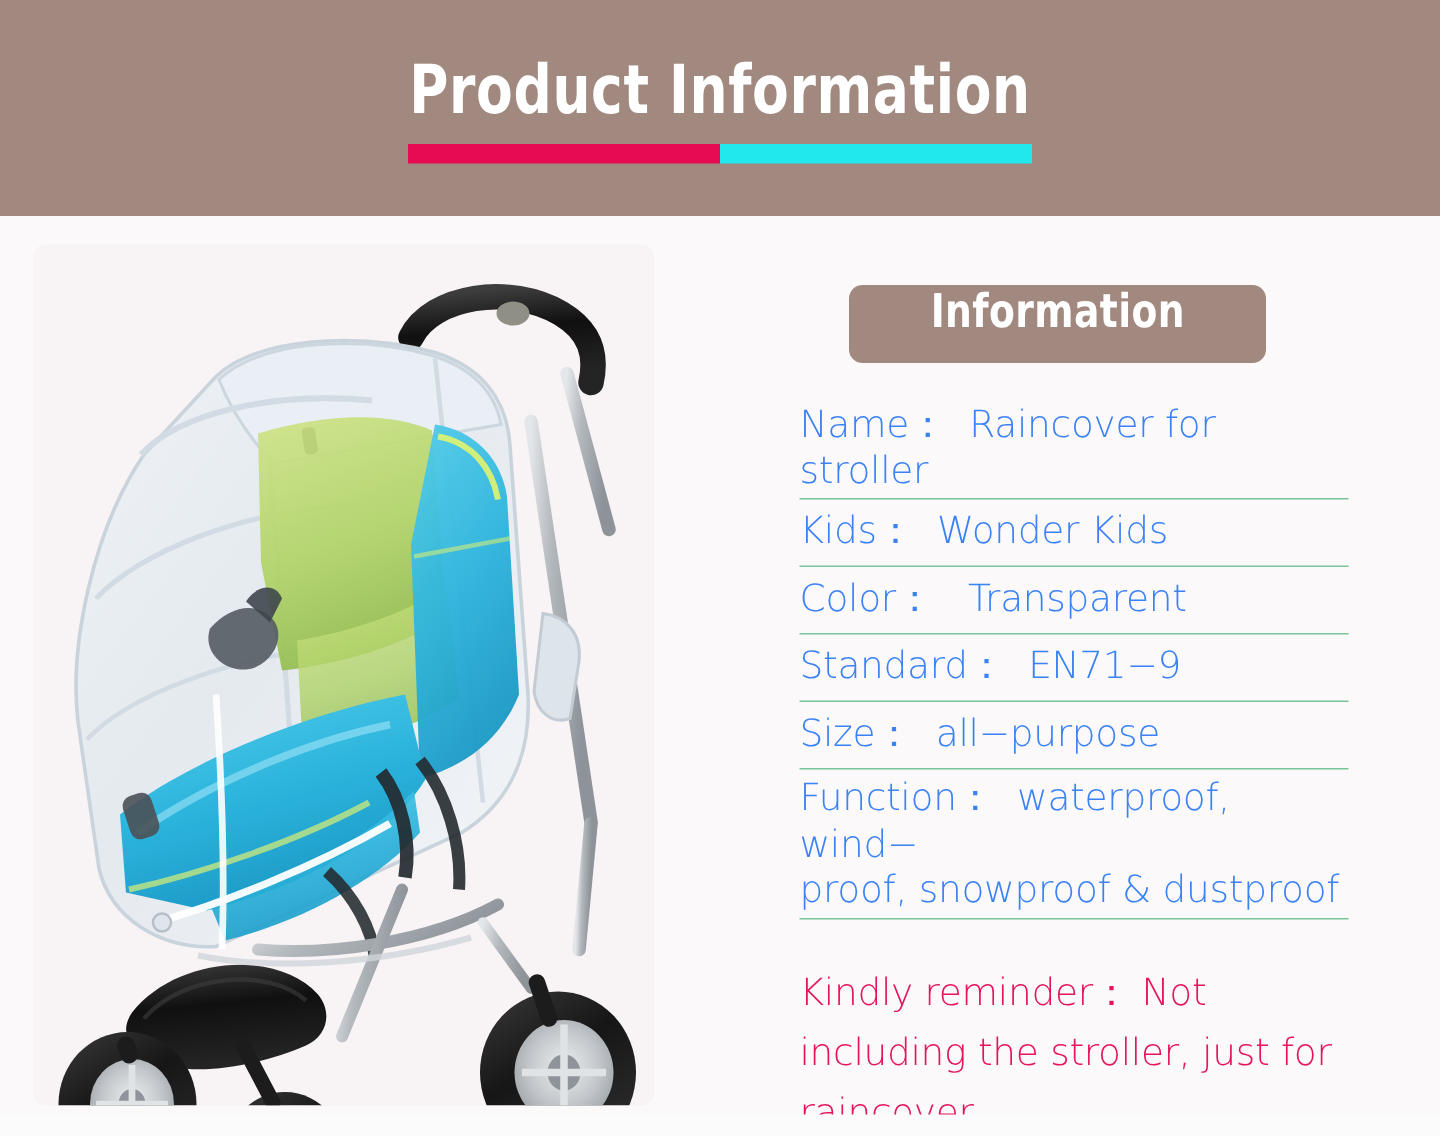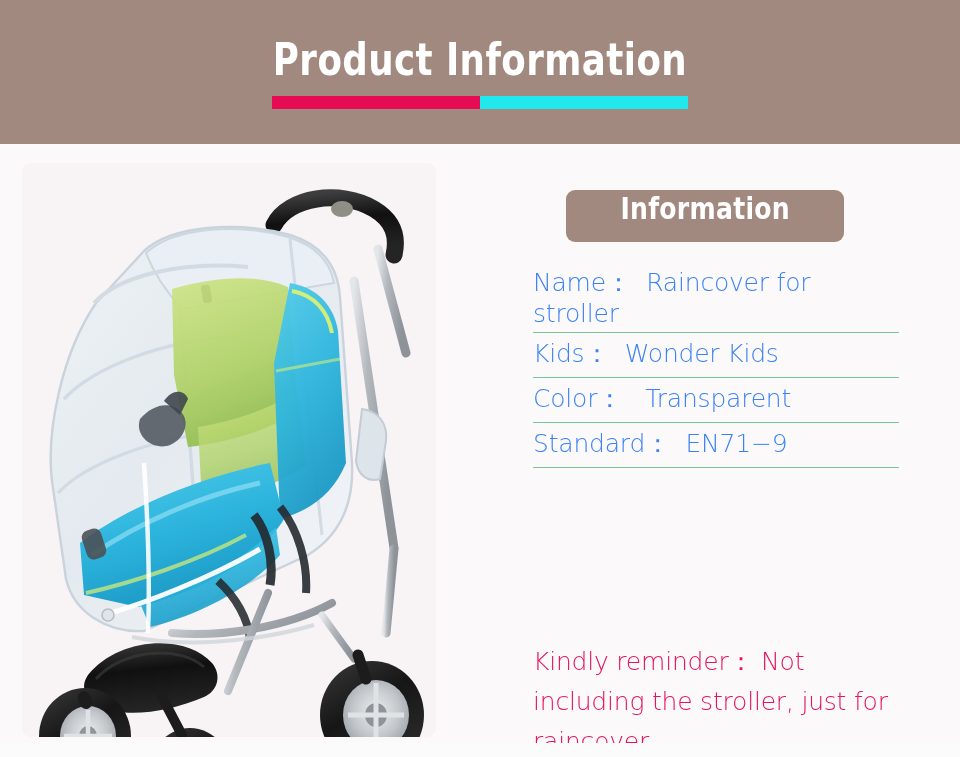--- a/index.html
+++ b/index.html
@@ -297,19 +297,26 @@
     </div>
     <div class="spec-row">
       <span class="spec-text">Kids：  Wonder Kids</span>
     </div>
     <div class="spec-row">
       <span class="spec-text">Color：   Transparent</span>
     </div>
     <div class="spec-row">
       <span class="spec-text">Standard：  EN71−9</span>
     </div>
+    <div class="spec-row">
+      <span class="spec-text">Size：  all−purpose</span>
+    </div>
+    <div class="spec-row tall">
+      <span class="spec-text">Function：  waterproof, wind−
+proof, snowproof &amp; dustproof</span>
+    </div>
   </div>
 
   <div class="reminder" style="top: 462px;">Kindly reminder：  Not including
 the stroller, just for raincover.</div>
 </div>
 
 <div class="bottom-strip"></div>
 
 </body></html>

